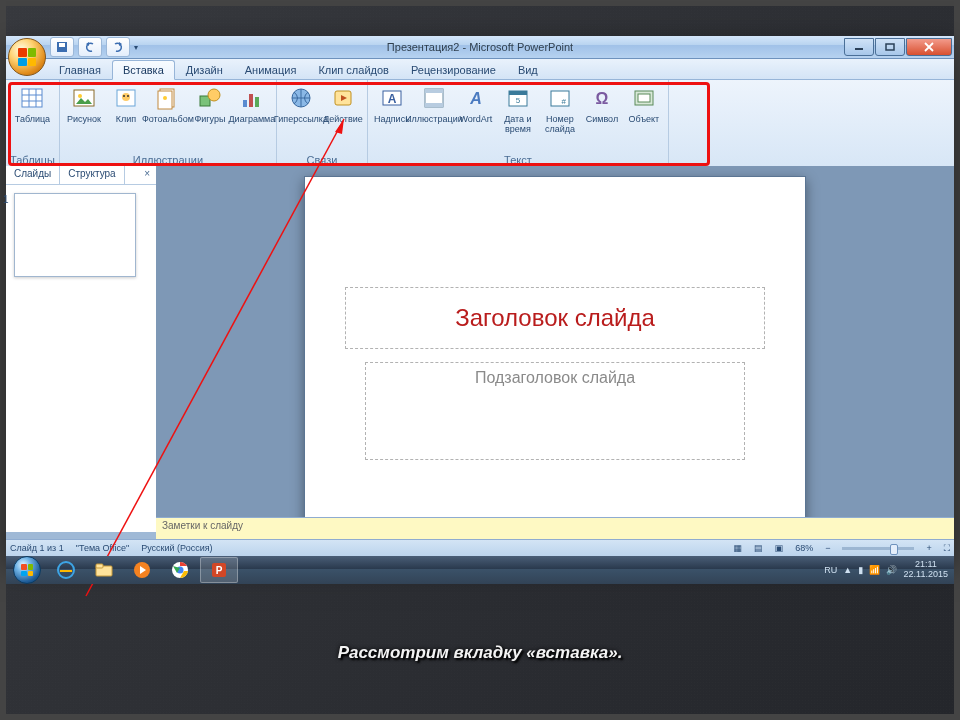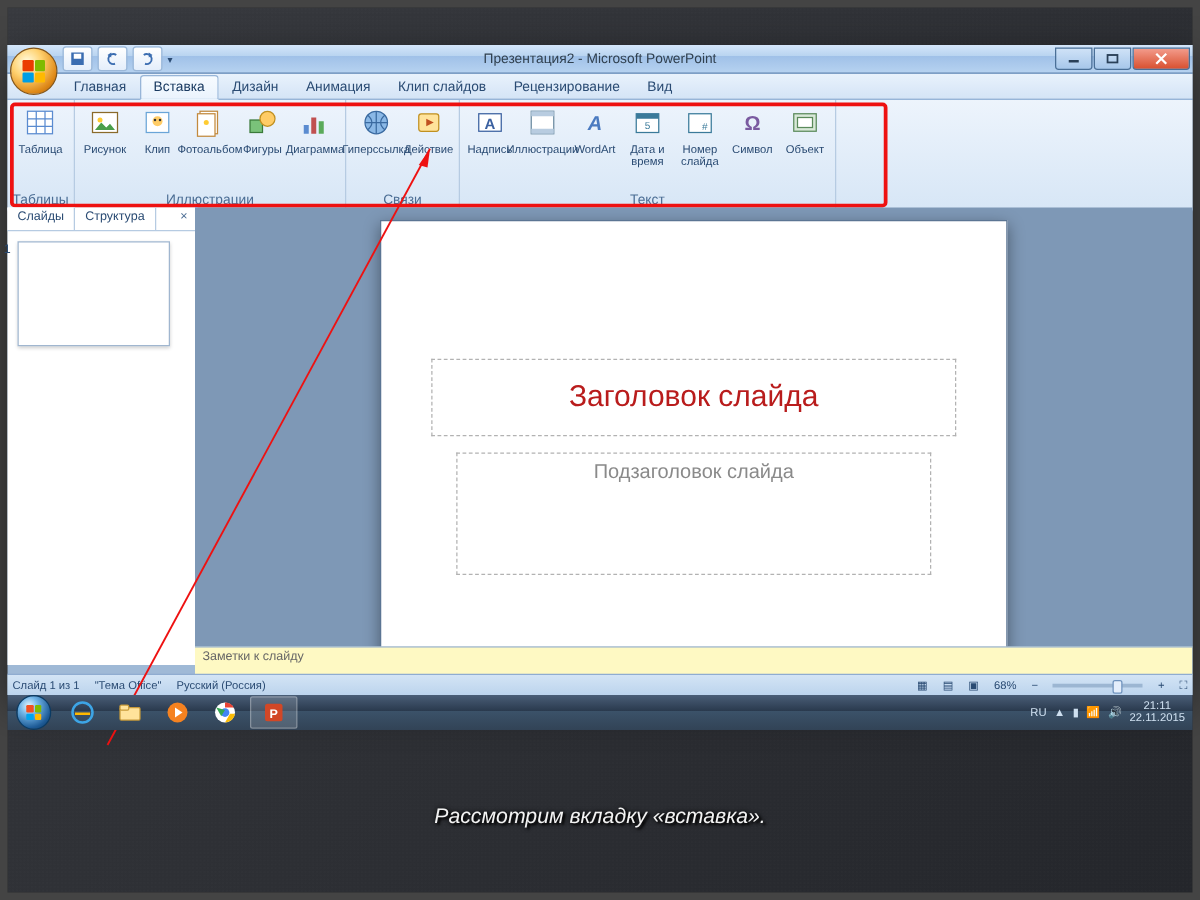--- a/index.html
+++ b/index.html
@@ -57,21 +57,21 @@
 
 .taskbar{position:absolute;left:0;right:0;top:550px;height:28px;background:linear-gradient(#4a5e77 0%,#2a3a4e 45%,#3b5269 46%,#324356 100%);display:flex;align-items:center;padding:0 2px;gap:2px}
 .start{width:38px;height:26px;display:flex;align-items:center;justify-content:center}
 .orb{width:26px;height:26px;border-radius:50%;background:radial-gradient(circle at 35% 30%,#e6f7ff 0%,#6fb3e6 30%,#1e5b96 70%,#07345e 100%);border:1px solid #0b3b63;display:flex;align-items:center;justify-content:center}
 .flag{width:12px;height:12px;display:grid;grid-template:1fr 1fr/1fr 1fr;gap:1px}
 .flag span{border-radius:1px}
 .tb-btn{width:36px;height:24px;border-radius:2px;display:flex;align-items:center;justify-content:center}
 .tray{margin-left:auto;display:flex;align-items:center;gap:6px;color:#cfe0f0;font-size:9px;padding-right:4px}
 .clock{text-align:center;line-height:1.1}
 
-.caption{position:absolute;left:0;right:0;top:585px;bottom:0;display:flex;flex-direction:column;align-items:center;justify-content:center;color:#f3f3f3;font-style:italic;font-weight:normal;font-size:17px;text-align:center;padding:6px 40px;text-shadow:2px 2px 2px #000,0 0 4px #000}
+.caption{position:absolute;left:0;right:0;top:585px;bottom:0;display:flex;flex-direction:column;align-items:center;justify-content:center;color:#f3f3f3;font-style:italic;font-weight:bold;font-size:17px;text-align:center;padding:6px 40px;text-shadow:2px 2px 2px #000,0 0 4px #000}
 
 .arrow{position:absolute;pointer-events:none}
 </style>
 </head>
 <body>
 
 <div class="frame">
  <div class="window">
 
   <div class="office-btn">

